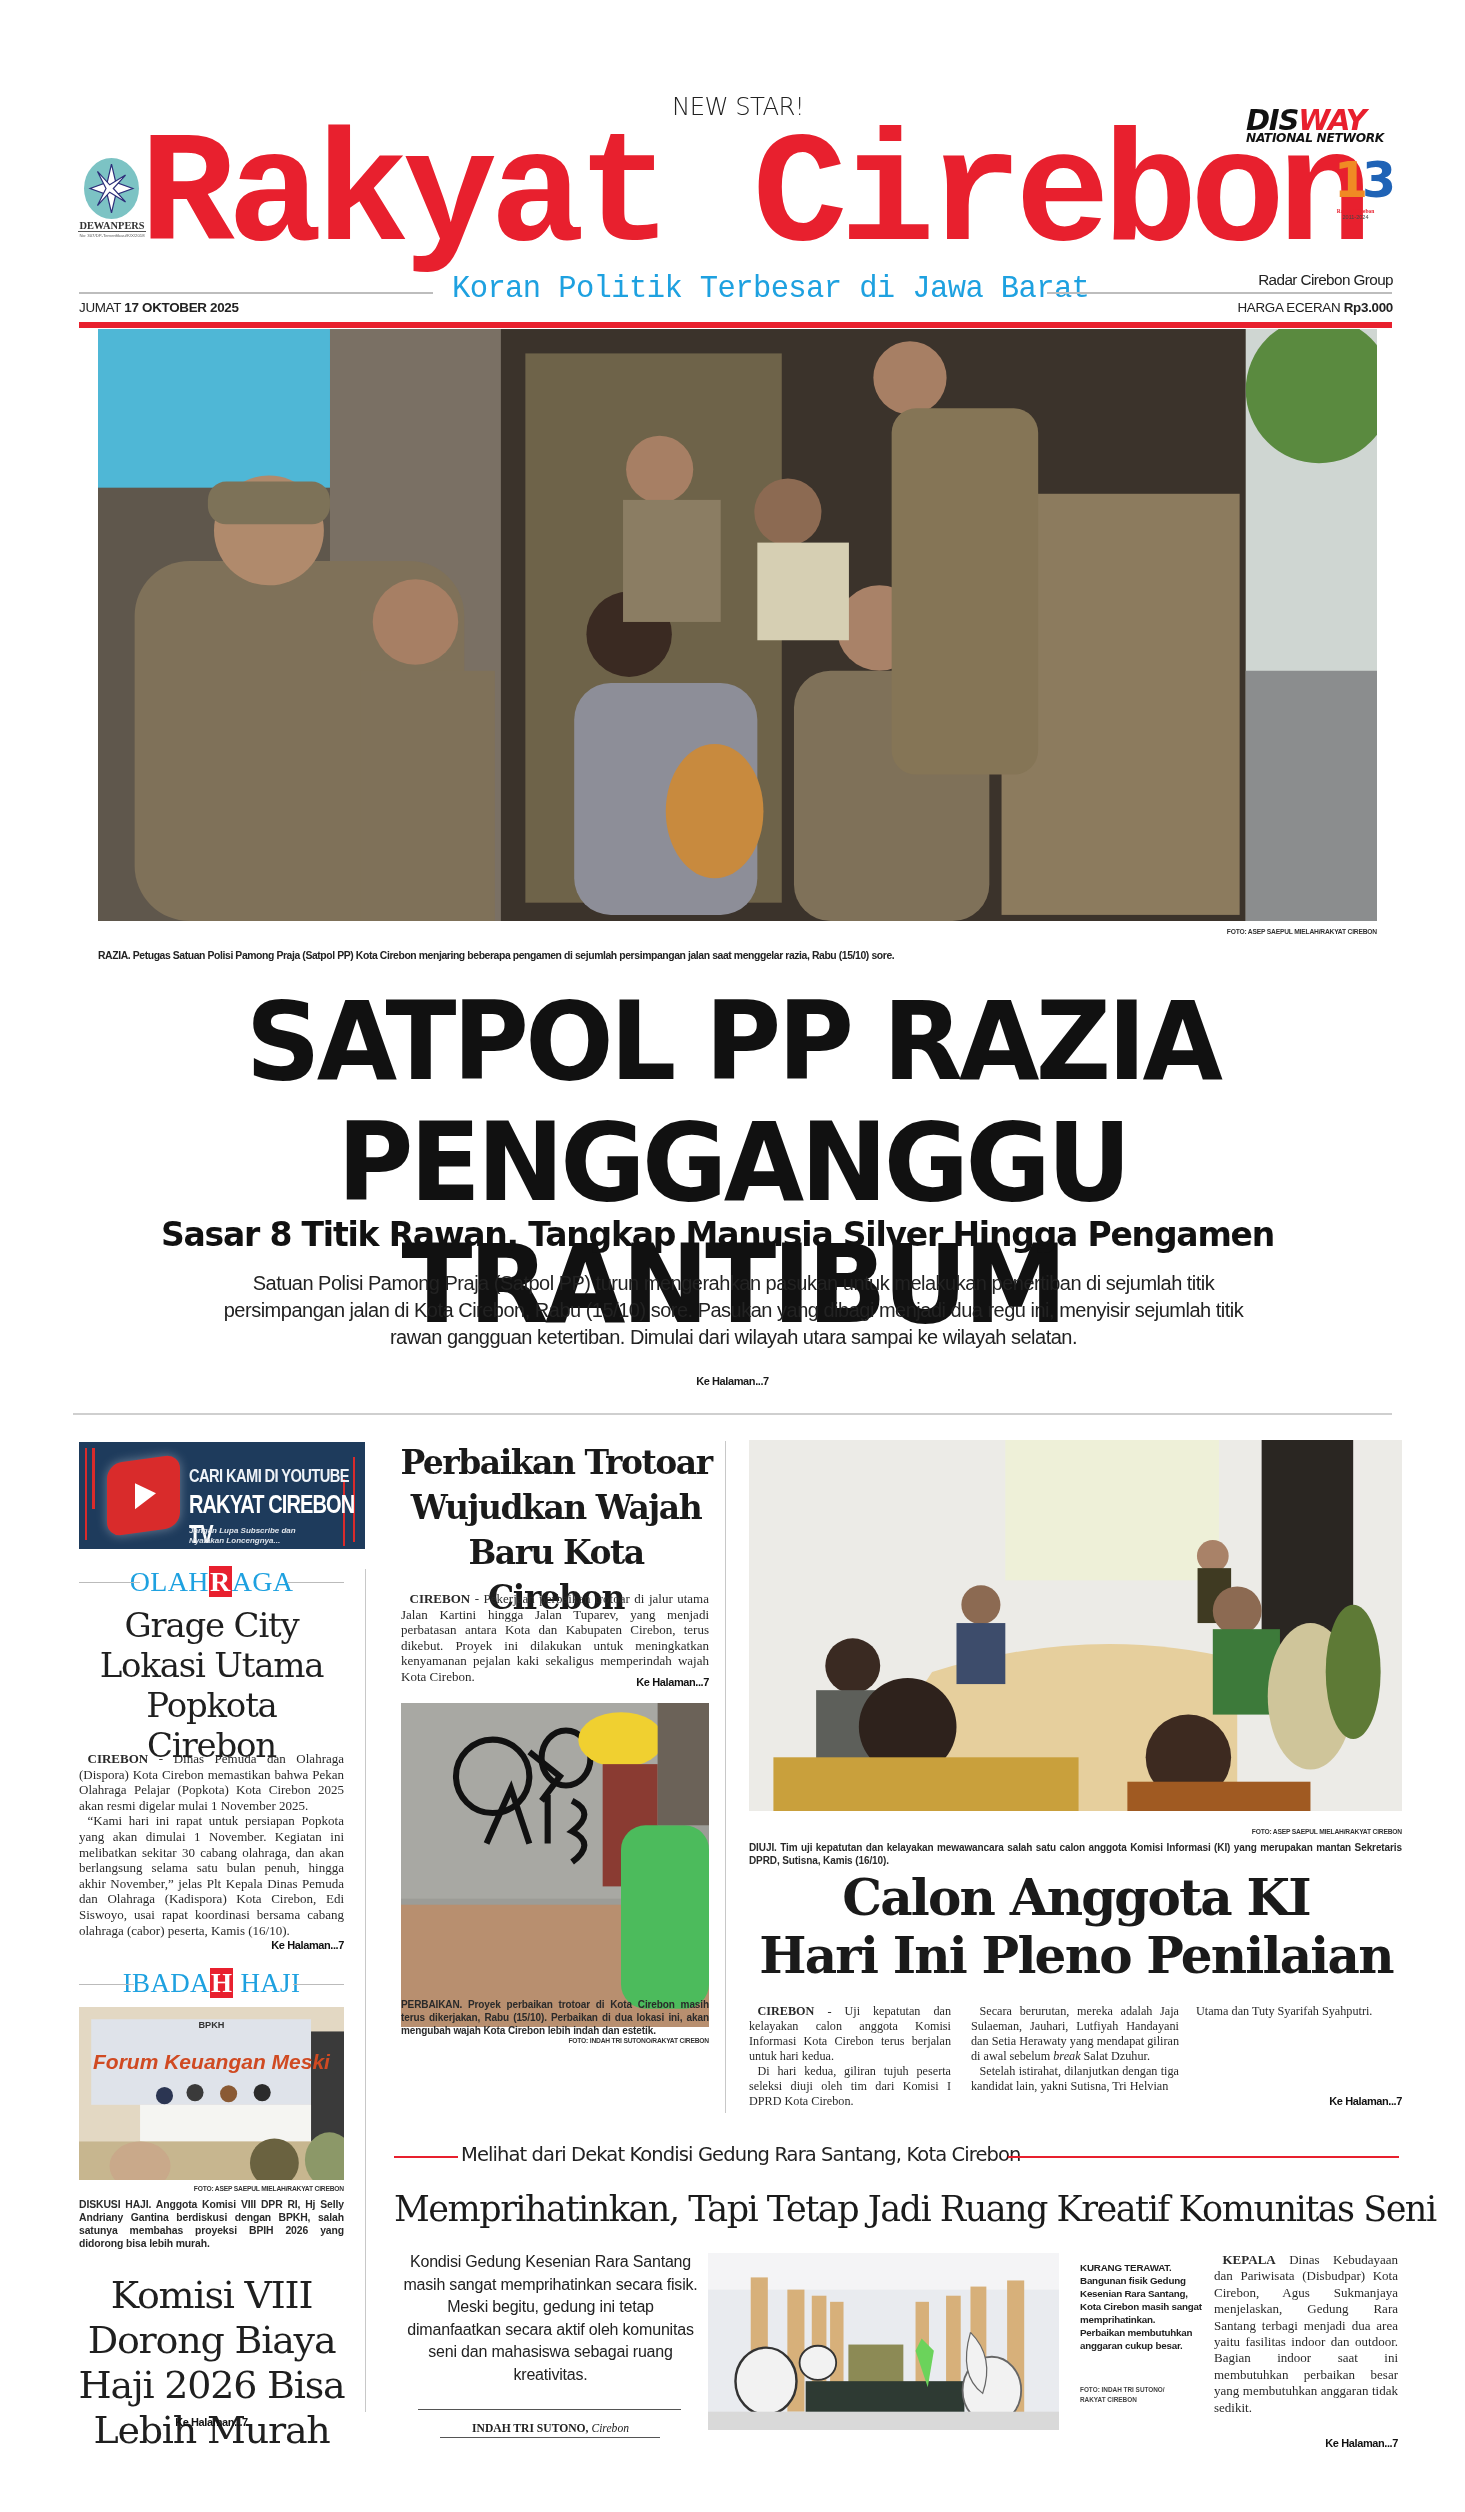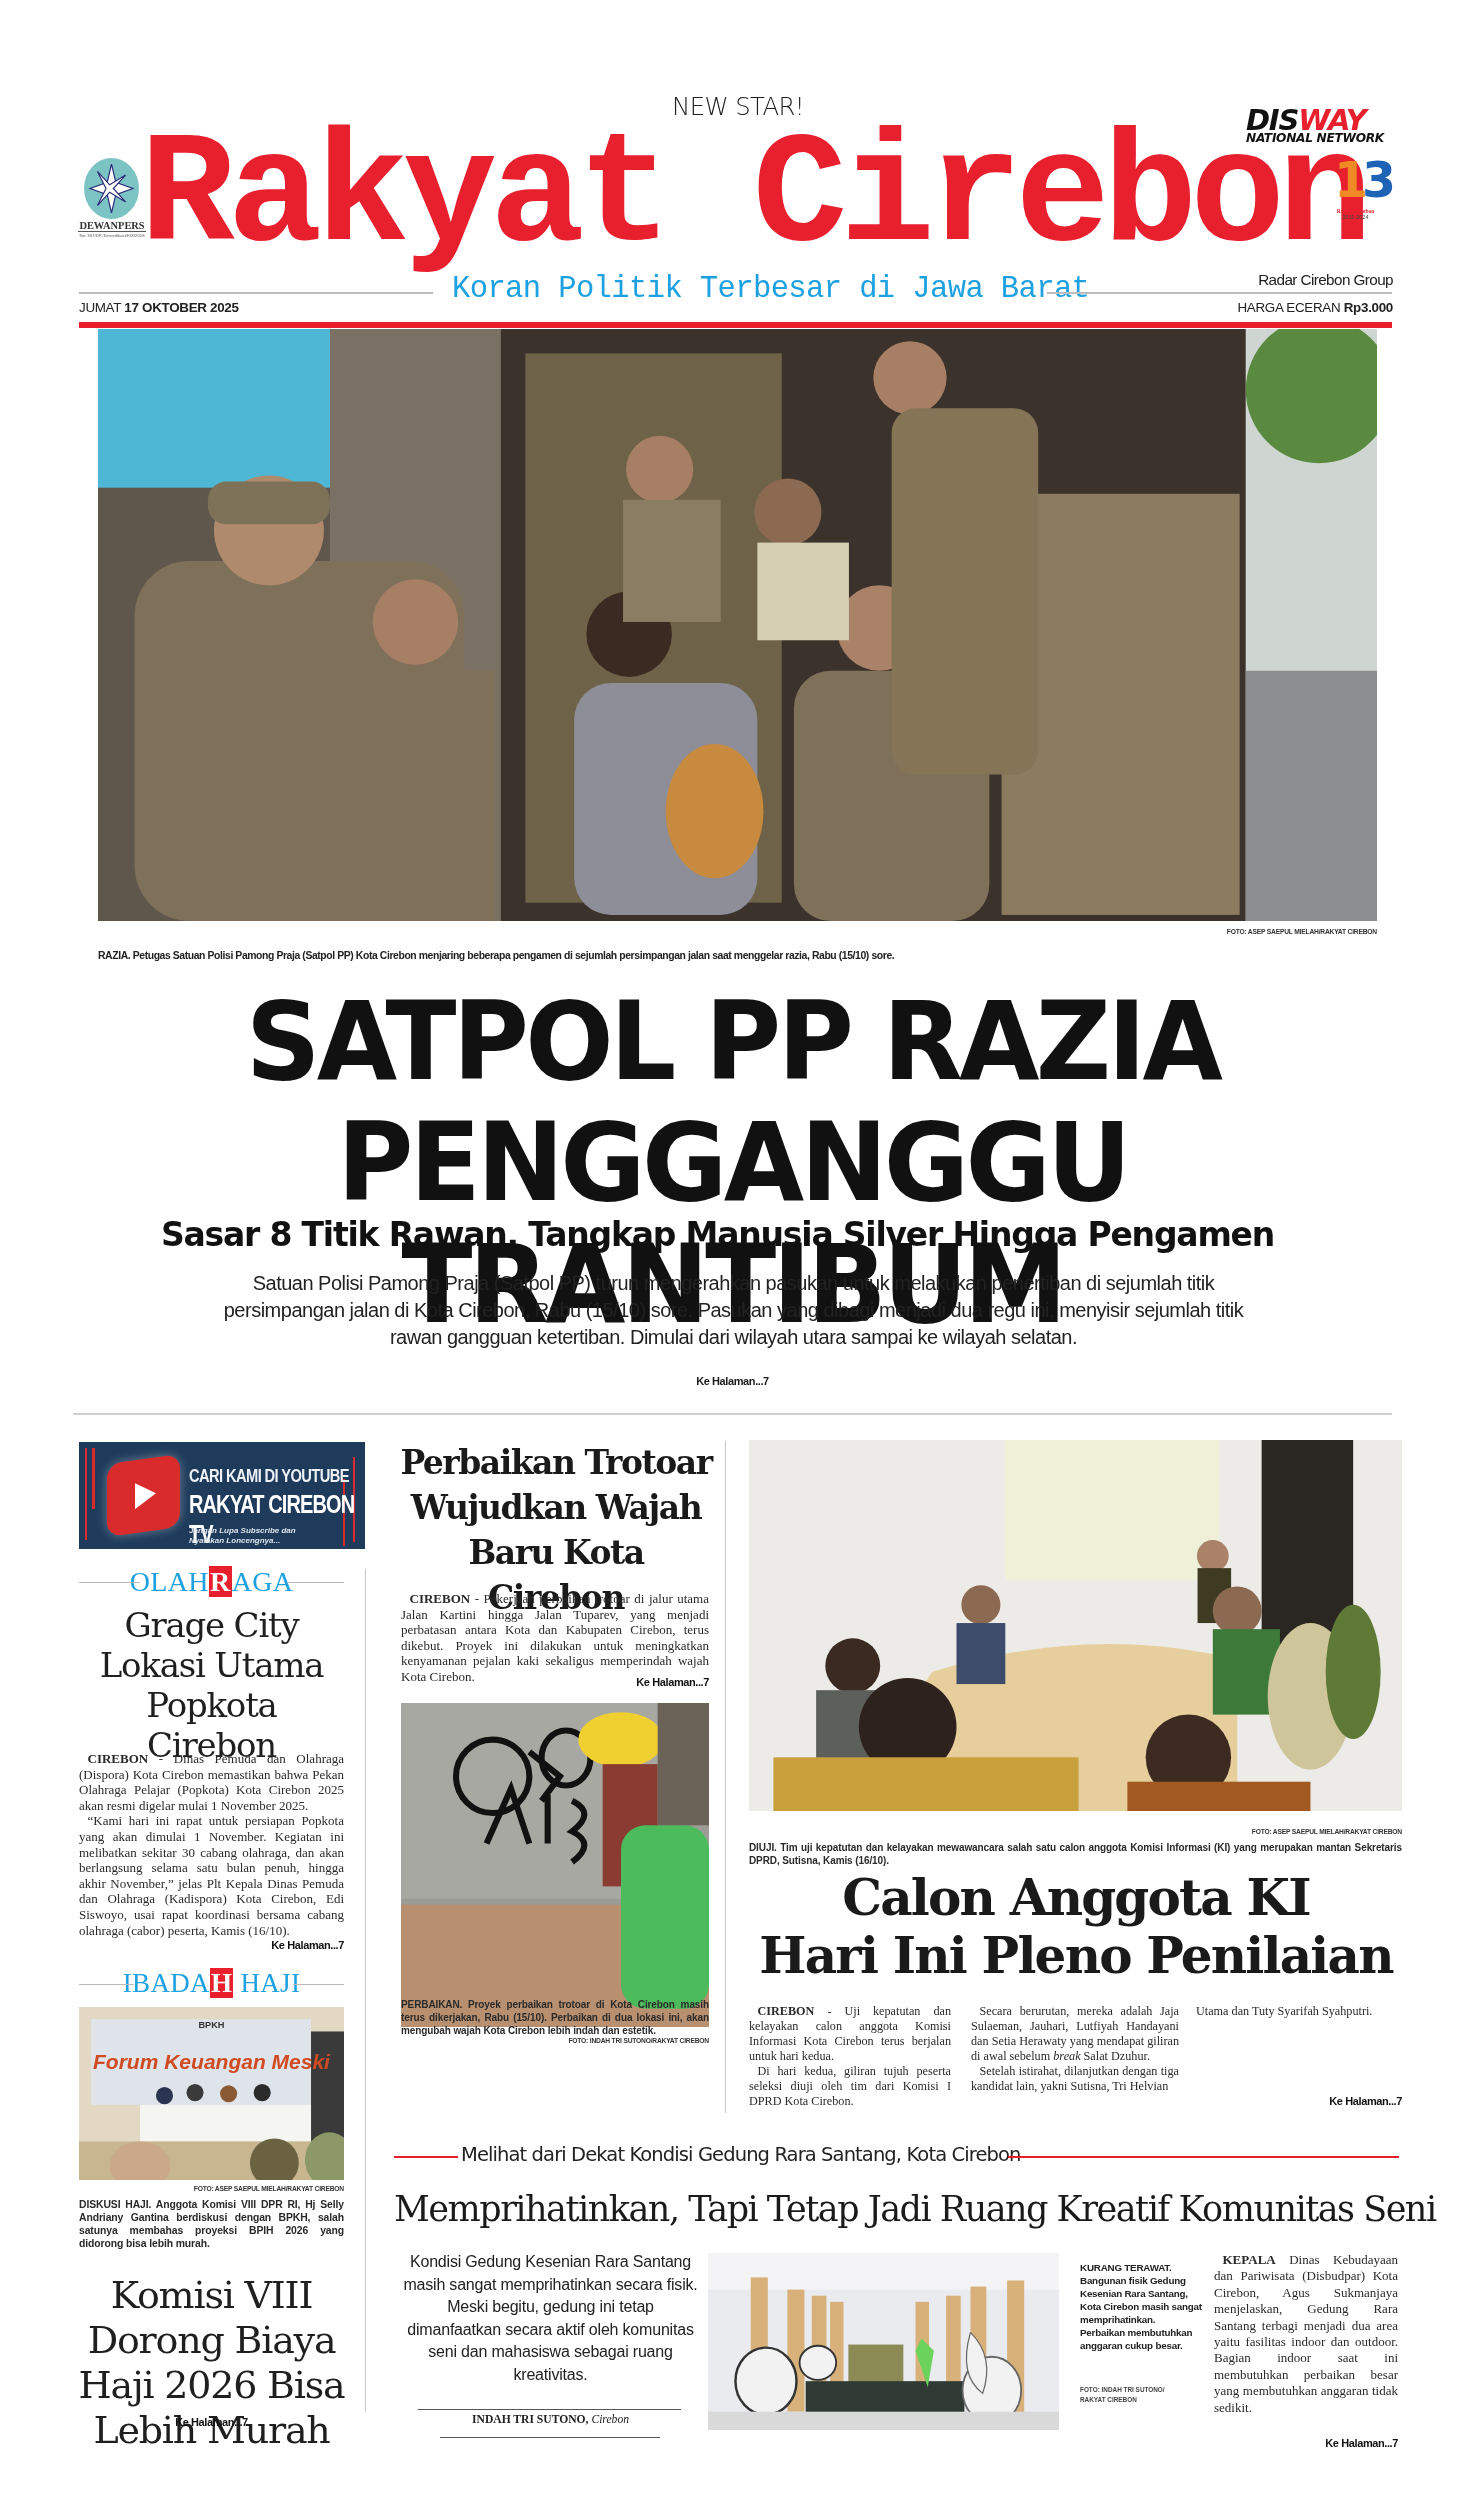--- a/index.html
+++ b/index.html
@@ -71,21 +71,21 @@
 
   
   .ki-photo { left: 749px; top: 1440px; width: 653px; height: 371px; overflow: hidden; background: #e9e5dc; }
   .ki-head { font-family: "DejaVu Serif", serif; font-weight: bold; font-size: 50px; line-height: 58px; text-align: center; color: #1a1a1a; letter-spacing: -1.8px; }
 
   
   .feat-kicker { font-family: "DejaVu Sans", sans-serif; font-size: 19.5px; color: #222; letter-spacing: -0.9px; text-align: center; white-space: nowrap; }
   .red-thin { height: 2.4px; background: #e8202e; }
   .feat-head { font-family: "DejaVu Serif", serif; font-size: 35px; color: #1a1a1a; letter-spacing: -1.5px; white-space: nowrap; text-align: left; }
   .feat-lead { font-size: 16px; line-height: 22.6px; text-align: center; color: #222; letter-spacing: -0.2px; }
-  .byline { font-family: "Liberation Serif", serif; font-size: 11.6px; font-weight: bold; text-align: center; color: #222; }
+  .byline { font-family: "Liberation Serif", serif; font-size: 11.6px; font-weight: bold; text-align: center; color: #222; margin-top: 9px; }
   .byline i { font-weight: normal; }
   .rara-photo { left: 708px; top: 2253px; width: 351px; height: 177px; overflow: hidden; background: #ddd; }
   .rara-caption { font-size: 9.8px; font-weight: bold; line-height: 13px; color: #222; letter-spacing: -0.2px; }
 </style>
 </head>
 <body>
 
 <div class="abs newstar">NEW STAR!</div>
 
 <div class="abs dewan-logo">

